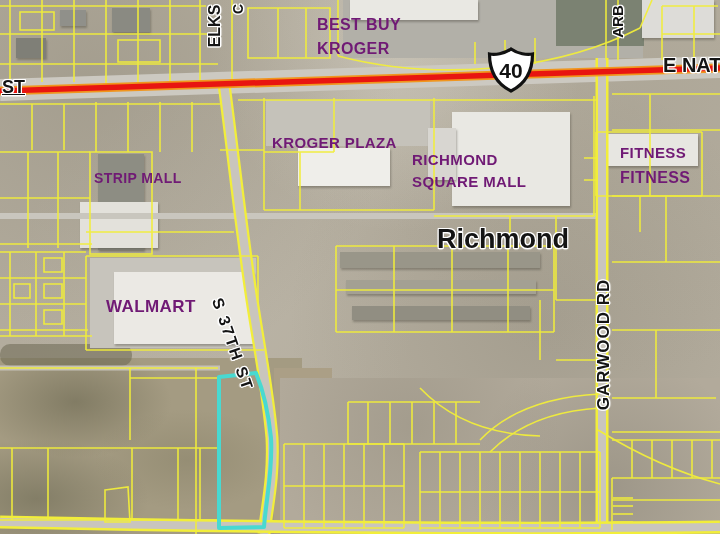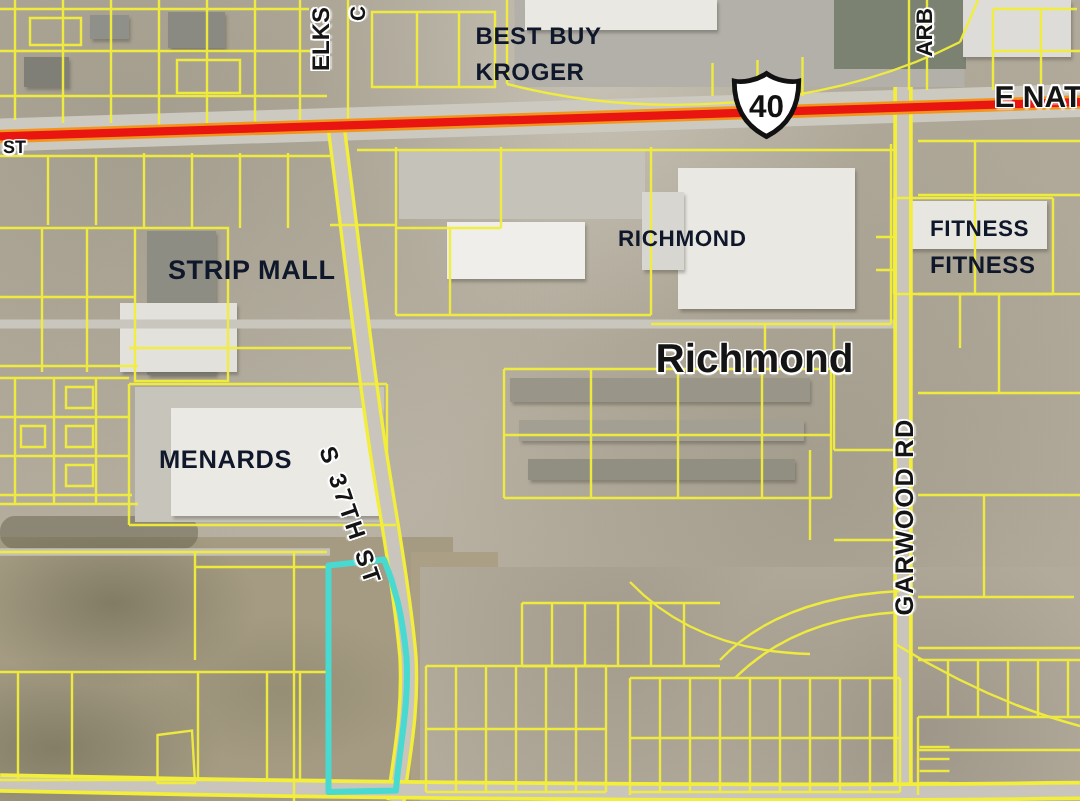--- a/index.html
+++ b/index.html
@@ -14,21 +14,21 @@
       radial-gradient(circle at 55% 8%,  rgba(232,230,222,.35), transparent 30%),
       radial-gradient(circle at 88% 20%, rgba(150,145,130,.25), transparent 35%),
       radial-gradient(circle at 75% 60%, rgba(105,100,85,.22), transparent 40%),
       radial-gradient(circle at 30% 55%, rgba(200,196,185,.25), transparent 35%);
     z-index:1;}
   .patch,.bldg{position:absolute;z-index:1;}
   .bldg{box-shadow:1px 2px 2px rgba(60,58,48,.35);}
   svg.overlay{position:absolute;left:0;top:0;z-index:2;}
   svg#shield{position:absolute;z-index:3;}
   .lbl{position:absolute;z-index:3;white-space:nowrap;font-weight:bold;line-height:1;}
-  .lbl-red{color:#0f172a;letter-spacing:.4px;}
+  .lbl-red{color:#701a75;letter-spacing:.4px;}
   .lbl-blk{color:#141414;
     text-shadow:-1px -1px 0 #fff,0 -1px 0 #fff,1px -1px 0 #fff,-1px 0 0 #fff,
                  1px 0 0 #fff,-1px 1px 0 #fff,0 1px 0 #fff,1px 1px 0 #fff,
                  0 2px 1px rgba(255,255,255,.55);}
   .rot-ccw{transform:rotate(-90deg);text-align:center;}
 </style>
 </head>
 <body>
 
 <div id="stage">
@@ -267,28 +267,30 @@
     <path d="M219,377 L256,373 C263,390 268,408 271,438 C273,470 266,500 264,527 L219,528 Z" fill="none" stroke="#48d9d1" stroke-width="4" stroke-linejoin="round"></path>
   </svg>
 
   <svg id="shield" style="left:486px;top:46px;" width="50" height="48" viewBox="0 0 50 48">
     <path d="M25,3 C18,8 9,9 3.5,8 C3.5,23 9,37 25,45 C41,37 46.5,23 46.5,8 C41,9 32,8 25,3 Z" fill="#ffffff" stroke="#111111" stroke-width="3.2"></path>
     <text x="25" y="32" text-anchor="middle" style="font:bold 21px 'Liberation Sans',sans-serif;fill:#111;">40</text>
   </svg>
 
   <div class="lbl lbl-red" style="left:317px;top:17px;font-size:16px;">BEST BUY</div>
   <div class="lbl lbl-red" style="left:317px;top:41px;font-size:16px;">KROGER</div>
+  <div class="lbl lbl-red" style="left:272px;top:135px;font-size:15px;">KROGER PLAZA</div>
   <div class="lbl lbl-red" style="left:412px;top:152px;font-size:15px;">RICHMOND</div>
+  <div class="lbl lbl-red" style="left:412px;top:174px;font-size:15px;">SQUARE MALL</div>
   <div class="lbl lbl-red" style="left:620px;top:145px;font-size:15px;">FITNESS</div>
   <div class="lbl lbl-red" style="left:620px;top:170px;font-size:16px;">FITNESS</div>
-  <div class="lbl lbl-red" style="left:112px;top:171px;font-size:18px;">STRIP MALL</div>
-  <div class="lbl lbl-red" style="left:106px;top:298px;font-size:17px;">MENARDS</div>
+  <div class="lbl lbl-red" style="left:94px;top:171px;font-size:14px;">STRIP MALL</div>
+  <div class="lbl lbl-red" style="left:106px;top:298px;font-size:17px;">WALMART</div>
 
   <div class="lbl lbl-blk" style="left:437px;top:226px;font-size:27px;">Richmond</div>
-  <div class="lbl lbl-blk" style="left:2px;top:92px;font-size:12px;">ST</div>
+  <div class="lbl lbl-blk" style="left:2px;top:78px;font-size:18px;text-decoration:underline;">ST</div>
   <div class="lbl lbl-blk" style="left:663px;top:55px;font-size:20px;">E NAT</div>
   <div class="lbl lbl-blk rot-ccw" style="left:190px;top:18px;width:50px;font-size:16px;">ELKS</div>
   <div class="lbl lbl-blk rot-ccw" style="left:228px;top:2px;width:20px;font-size:14px;">C</div>
   <div class="lbl lbl-blk rot-ccw" style="left:592px;top:14px;width:50px;font-size:15px;">ARB</div>
   <div class="lbl lbl-blk" style="left:224px;top:296px;font-size:16px;letter-spacing:2px;
               transform:rotate(71deg);transform-origin:left top;">S 37TH ST</div>
   <div class="lbl lbl-blk rot-ccw" style="left:518px;top:336px;width:170px;font-size:17px;letter-spacing:1px;">GARWOOD RD</div>
 
 </div>
 

